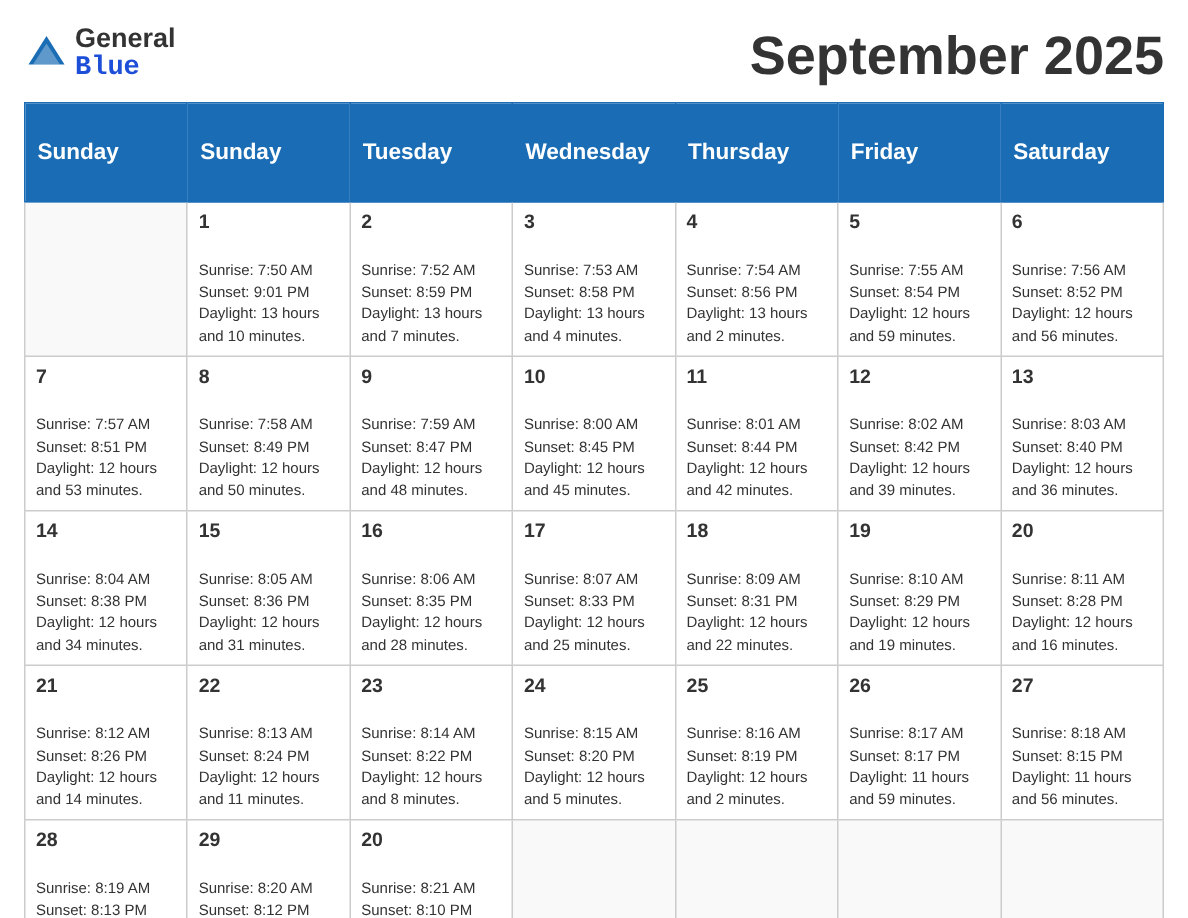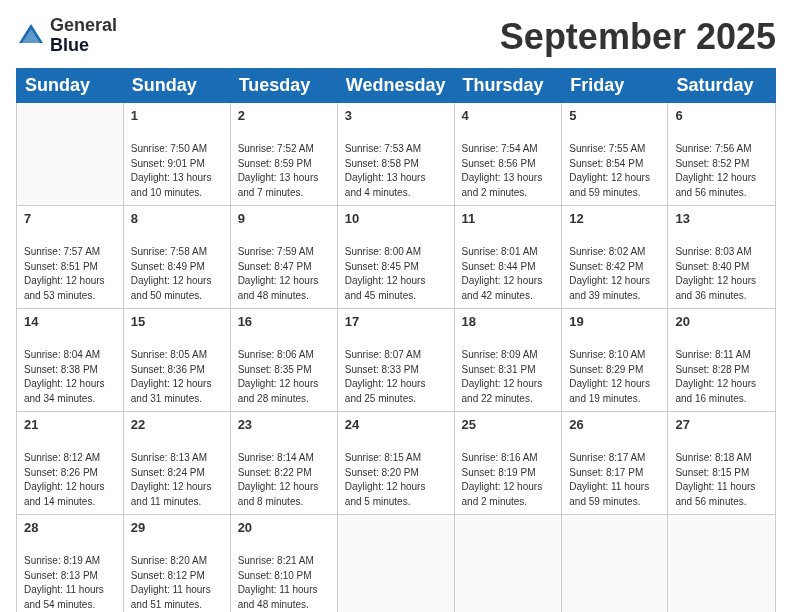--- a/index.html
+++ b/index.html
@@ -21,21 +21,21 @@
       align-items: center;
     }
     .logo-text {
       display: flex;
       flex-direction: column;
       font-size: 18px;
       font-weight: bold;
       line-height: 1.1;
     }
     .logo-text .general { color: #333; }
-    .logo-text .blue { color: #0f172a; }
+    .logo-text .blue { color: #1d4ed8; font-family: Liberation Mono, monospace; }
     .logo-icon {
       width: 30px;
       height: 30px;
       margin-right: 4px;
     }
     .title-area {
       text-align: right;
       margin-left: 25px;
     }
     .month-title {
@@ -47,24 +47,24 @@
       font-size: 15px;
       color: #555;
     }
     table {
       width: 100%;
       border-collapse: collapse;
     }
     thead th {
       background-color: #1a6db5;
       color: white;
-      font-size: 18px;
+      font-size: 15px;
       font-weight: bold;
       text-align: left;
-      padding: 6px 8px;
+      padding: 24px 8px;
       border: 1px solid #1a6db5;
     }
     tbody td {
       vertical-align: top;
       border: 1px solid #ccc;
       padding: 5px 7px;
       font-size: 10.5px;
       color: #333;
       width: 14.28%;
       height: 90px;

